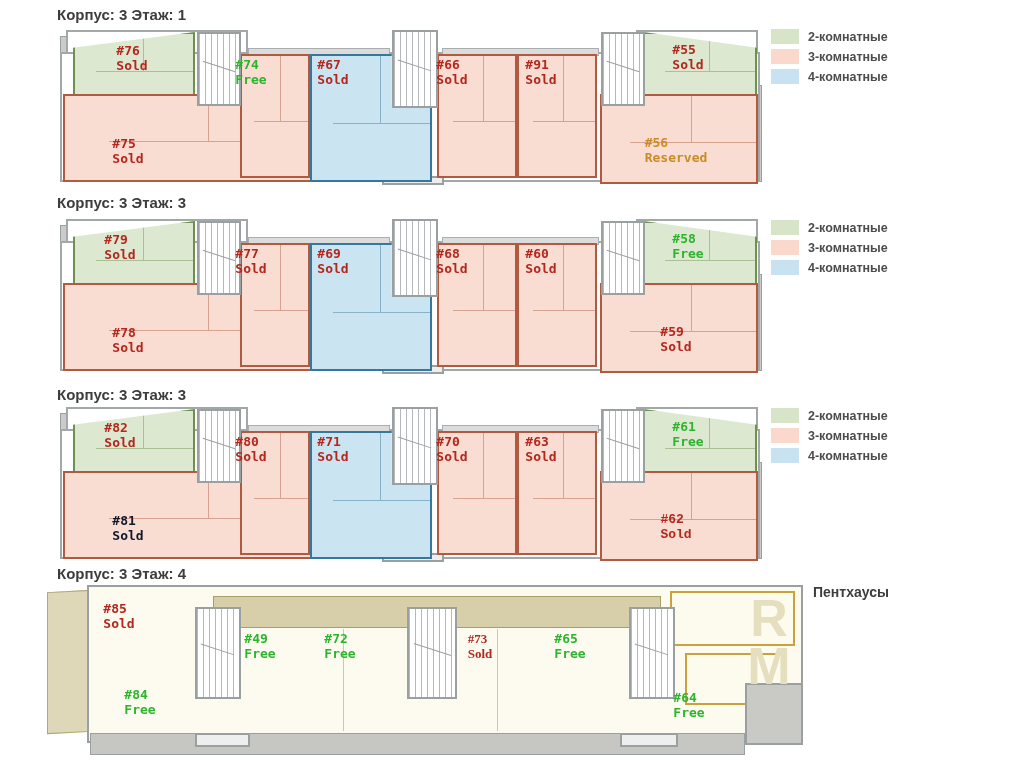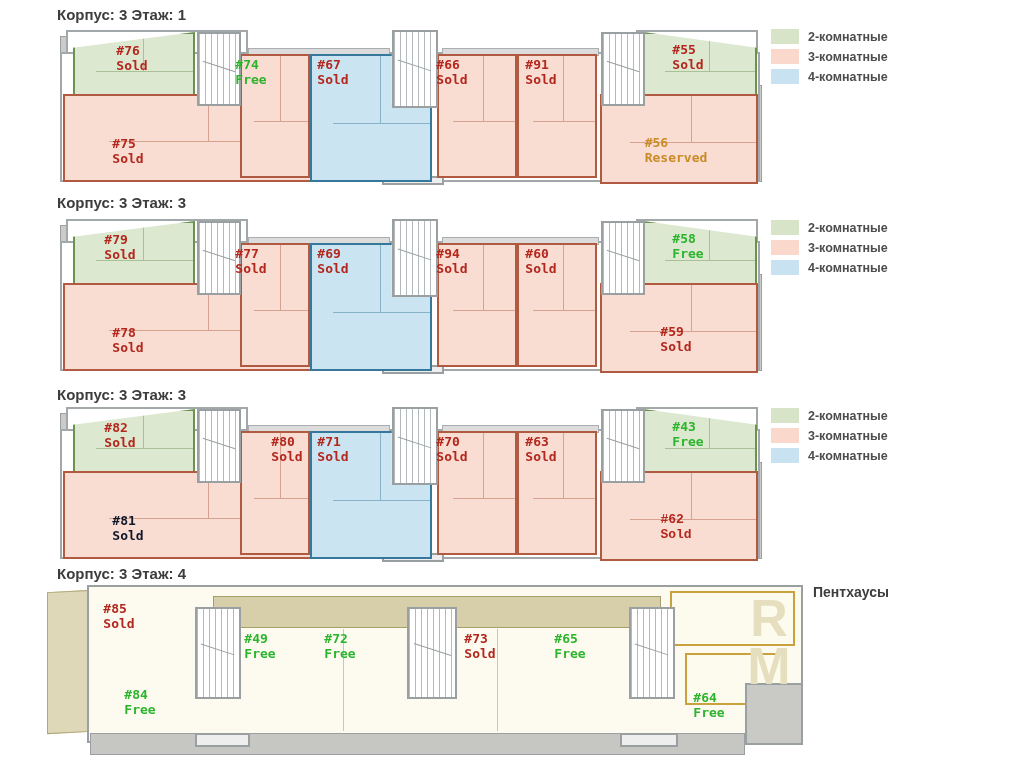--- a/index.html
+++ b/index.html
@@ -60,24 +60,24 @@
   .lbl-blue  {left:273px;top:27px;}
   .lbl-p-b   {left:392px;top:27px;}
   .lbl-p-c   {left:481px;top:27px;}
   .lbl-g-right{left:628px;top:12px;}
   .lbl-p-br  {left:616px;top:105px;}
 
   
   .lbl-f85{left:74px;top:18px;}
   .lbl-f83{left:215px;top:48px;}
   .lbl-f72{left:295px;top:48px;}
-  .lbl-f73{left:435px;top:48px;}
+  .lbl-f73{left:435px;top:48px;font-family:Liberation Serif, serif;}
   .lbl-f65{left:525px;top:48px;}
   .lbl-f84{left:95px;top:104px;}
-  .lbl-f64{left:644px;top:107px;margin-left:20px;}
+  .lbl-f64{left:644px;top:107px;}
 
   .f4-base{position:absolute;left:42px;top:2px;width:716px;height:158px;background:#fdfbf0;
            border:2px solid #9aa0a2;z-index:2;box-sizing:border-box;}
   .f4-tan{position:absolute;left:2px;top:8px;width:42px;height:140px;background:#ded7b8;
           border:1px solid #b1a87a;transform:skewY(-3deg);z-index:1;}
   .f4-band{position:absolute;left:168px;top:13px;width:448px;height:32px;background:#d6cfaa;
            border:1px solid #a89f68;z-index:3;box-sizing:border-box;}
   .f4-gold{position:absolute;border:2px solid #c9a23e;background:#fdfbee;z-index:3;box-sizing:border-box;}
   .f4-div{position:absolute;width:1px;background:#d8c88e;z-index:3;}
   .f4-terrace{position:absolute;left:700px;top:100px;width:58px;height:62px;background:#c9c9c5;
@@ -227,21 +227,21 @@
           <div class="num">#77</div>
           <div class="st">Sold</div>
         </div>
         <div class="blk blk-blue type-4k"></div>
         <div class="lbl lbl-blue" style="color: rgb(179, 39, 29);">
           <div class="num">#69</div>
           <div class="st">Sold</div>
         </div>
         <div class="blk blk-p-b type-3k"></div>
         <div class="lbl lbl-p-b" style="color: rgb(179, 39, 29);">
-          <div class="num">#94</div>
+          <div class="num">#68</div>
           <div class="st">Sold</div>
         </div>
         <div class="blk blk-p-c type-3k"></div>
         <div class="lbl lbl-p-c" style="color: rgb(179, 39, 29);">
           <div class="num">#60</div>
           <div class="st">Sold</div>
         </div>
         <div class="blk blk-g-right type-2k"></div>
         <div class="lbl lbl-g-right" style="color: rgb(45, 180, 45);">
           <div class="num">#58</div>
@@ -272,42 +272,42 @@
         <div class="lbl lbl-g-left" style="color: rgb(179, 39, 29);">
           <div class="num">#82</div>
           <div class="st">Sold</div>
         </div>
         <div class="blk blk-p-bl type-3k"></div>
         <div class="lbl lbl-p-bl" style="color: #0f172a;">
           <div class="num">#81</div>
           <div class="st">Sold</div>
         </div>
         <div class="blk blk-p-a type-3k"></div>
-        <div class="lbl lbl-p-a" style="color: rgb(179, 39, 29); margin-left: 36px;">
+        <div class="lbl lbl-p-a" style="color: rgb(179, 39, 29);">
           <div class="num">#80</div>
           <div class="st">Sold</div>
         </div>
         <div class="blk blk-blue type-4k"></div>
         <div class="lbl lbl-blue" style="color: rgb(179, 39, 29);">
           <div class="num">#71</div>
           <div class="st">Sold</div>
         </div>
         <div class="blk blk-p-b type-3k"></div>
         <div class="lbl lbl-p-b" style="color: rgb(179, 39, 29);">
           <div class="num">#70</div>
           <div class="st">Sold</div>
         </div>
         <div class="blk blk-p-c type-3k"></div>
         <div class="lbl lbl-p-c" style="color: rgb(179, 39, 29);">
           <div class="num">#63</div>
           <div class="st">Sold</div>
         </div>
         <div class="blk blk-g-right type-2k"></div>
         <div class="lbl lbl-g-right" style="color: rgb(45, 180, 45);">
-          <div class="num">#43</div>
+          <div class="num">#61</div>
           <div class="st">Free</div>
         </div>
         <div class="blk blk-p-br type-3k"></div>
         <div class="lbl lbl-p-br" style="color: rgb(179, 39, 29); font-family: Liberation Mono, monospace;">
           <div class="num">#62</div>
           <div class="st">Sold</div>
         </div>
       </div>
   </div>
 

